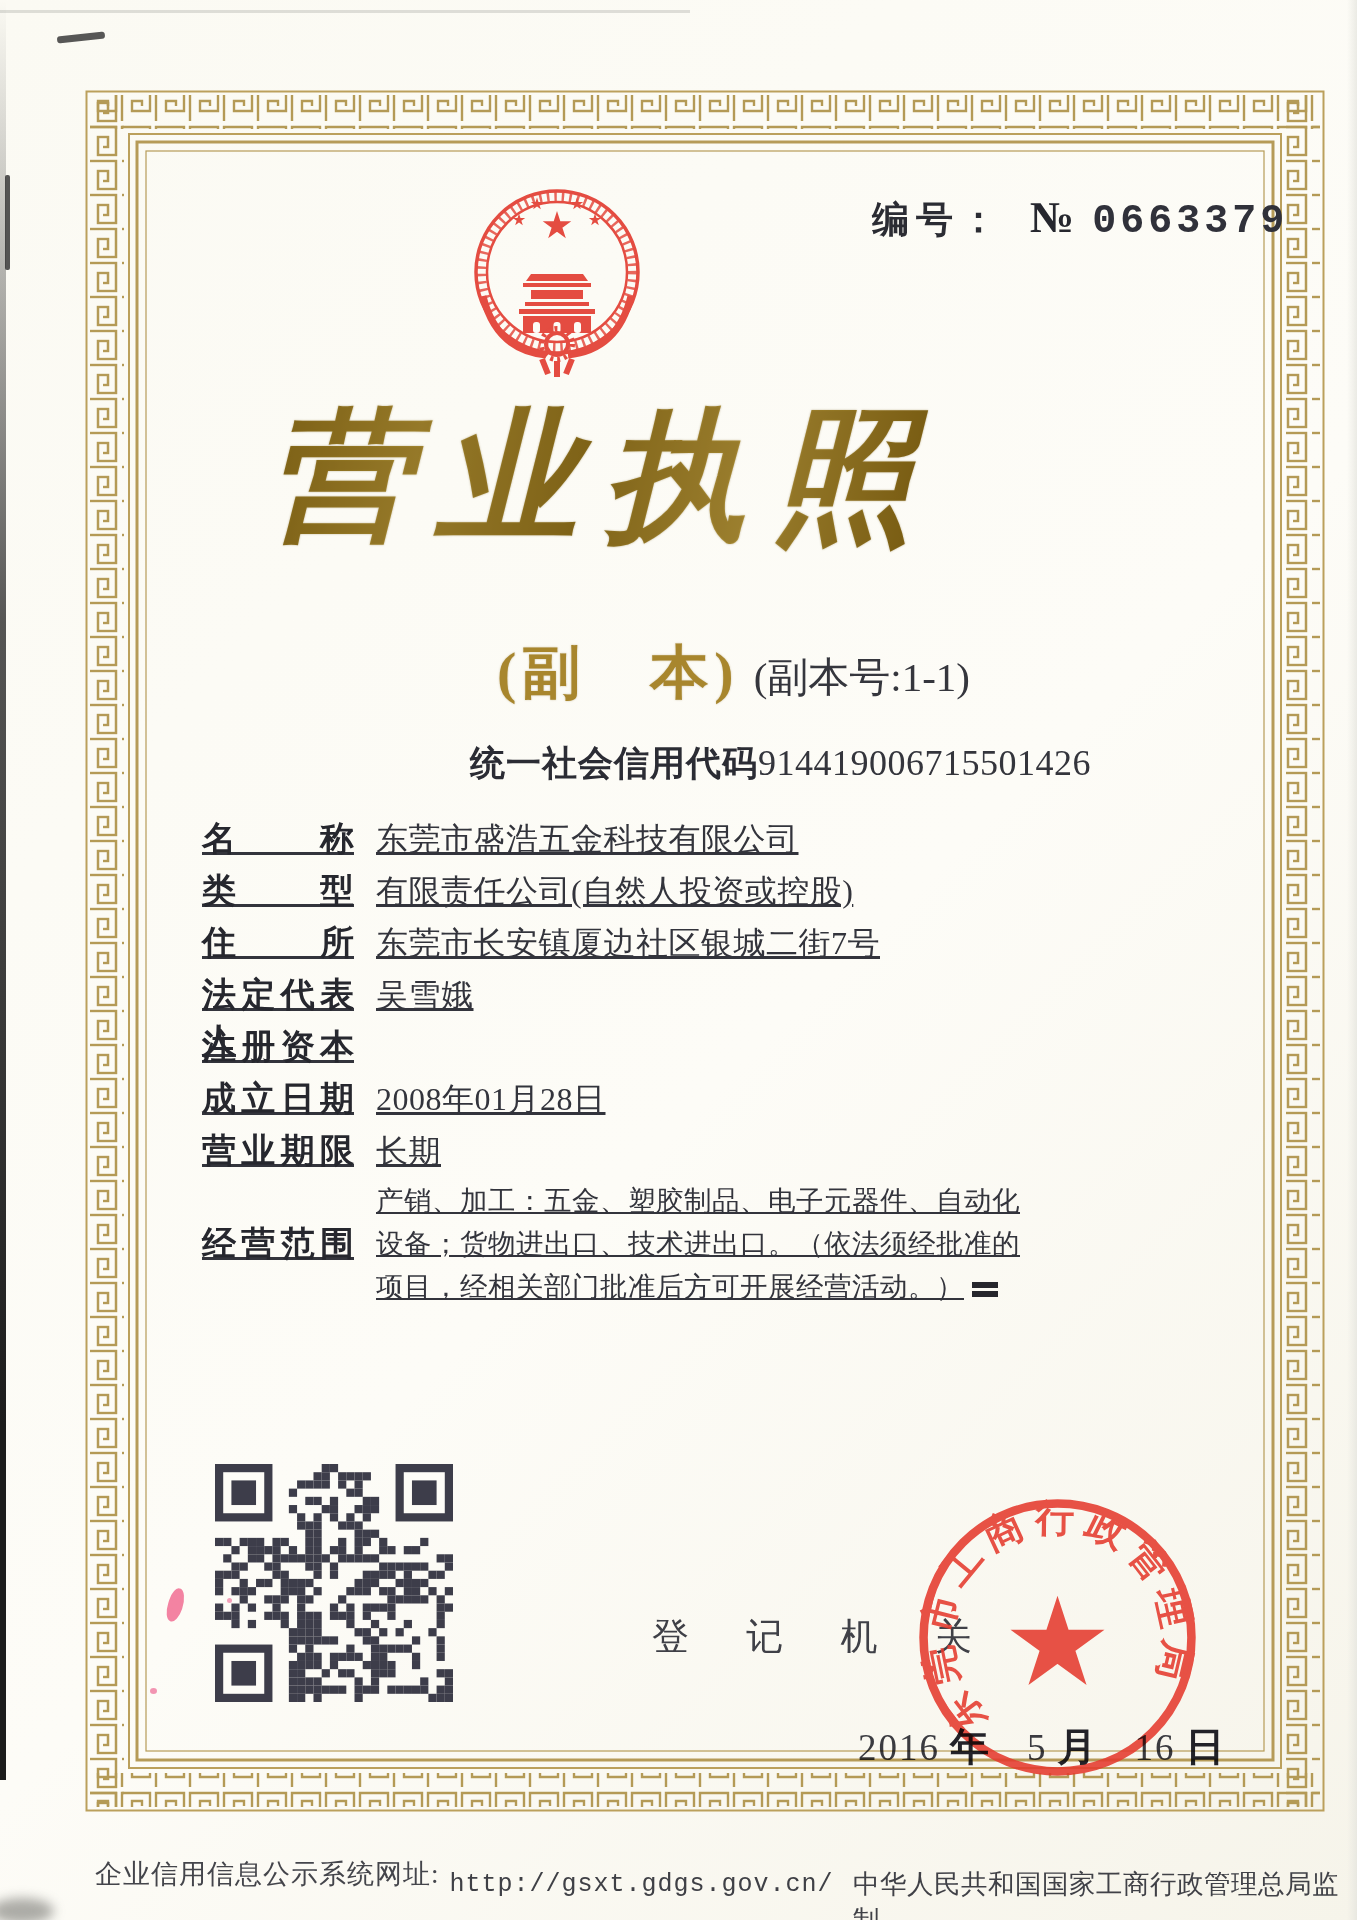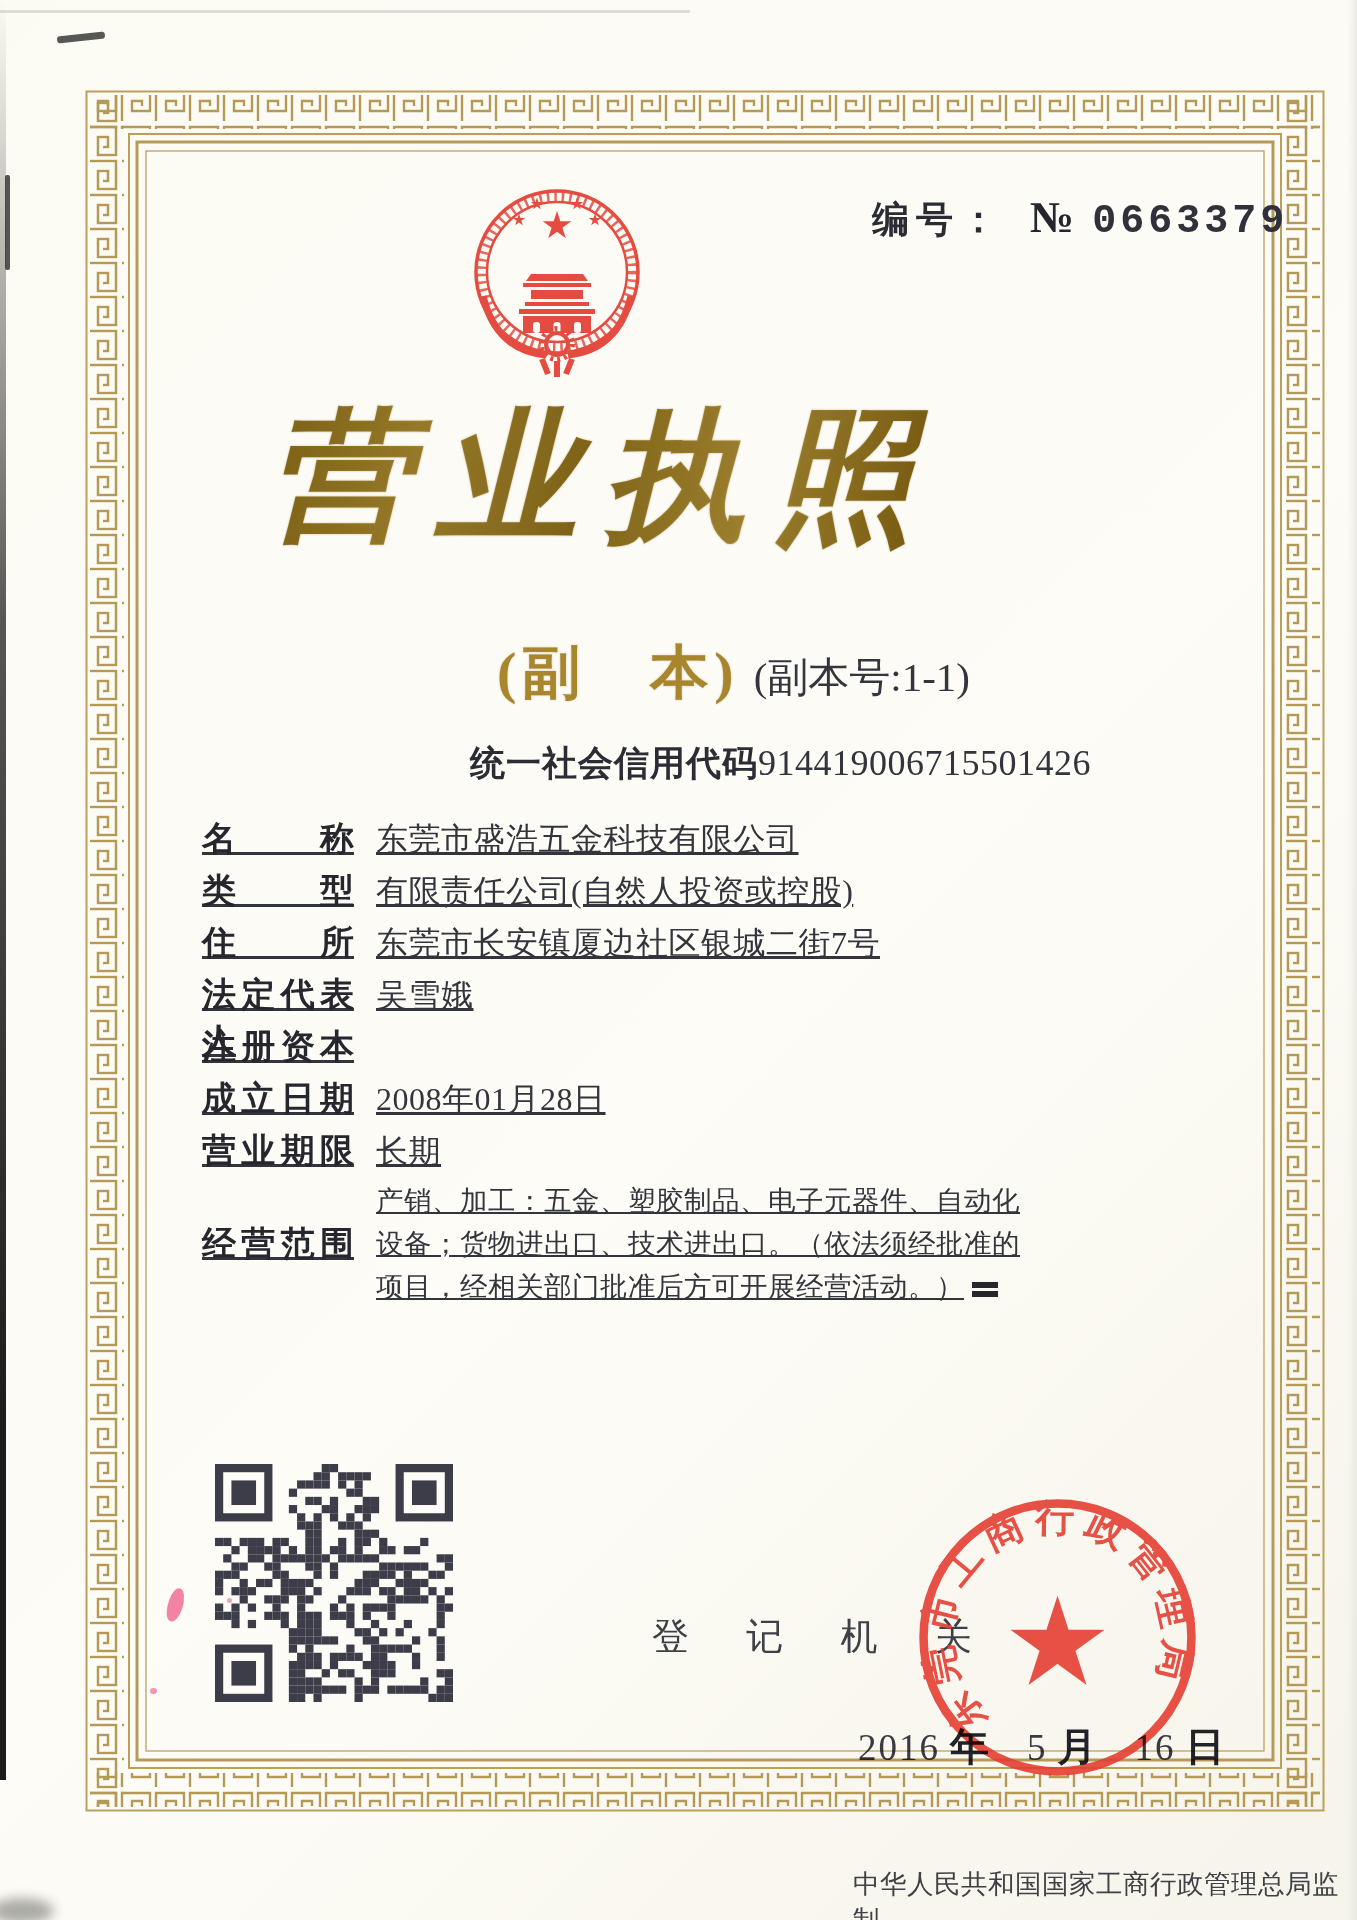--- a/index.html
+++ b/index.html
@@ -524,15 +524,19 @@
     <span class="d-unit">月</span>
     <span class="d-gap"></span>
     <span class="d-num">16</span>
     <span class="d-unit">日</span>
   </div>
 
   <div class="pink-mark"></div>
   <div class="pink-dot"></div>
   <div class="pink-dot2"></div>
 
+  <div class="footer-left">
+    <span class="footer-left-label">企业信用信息公示系统网址:</span>
+    <span class="footer-left-url">http://gsxt.gdgs.gov.cn/</span>
+  </div>
   <div class="footer-right">中华人民共和国国家工商行政管理总局监制</div>
 
 </div>
 
 </body></html>

